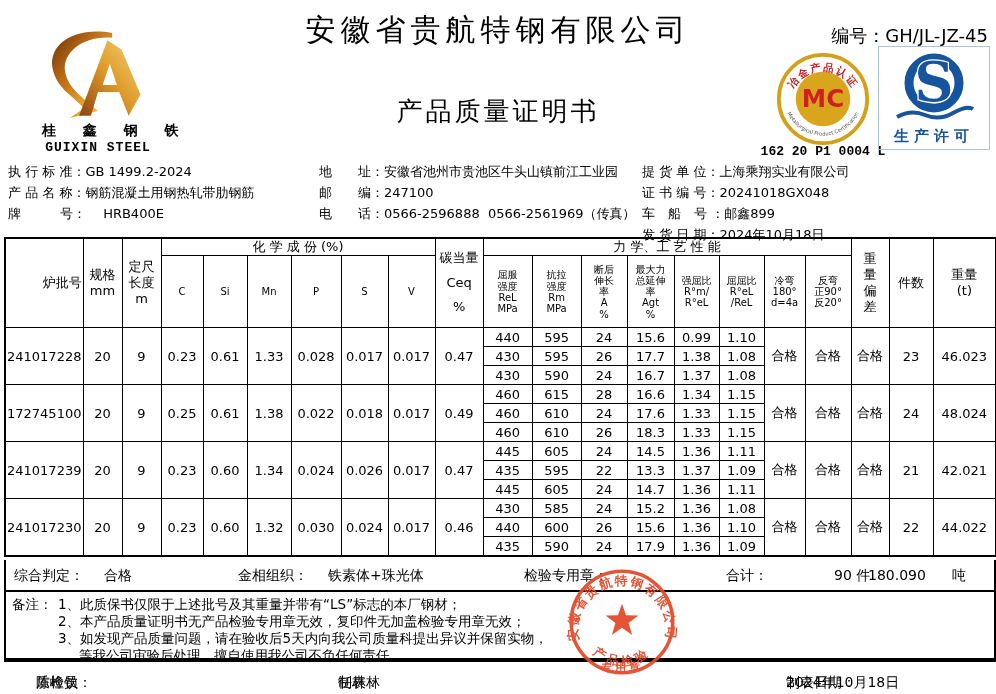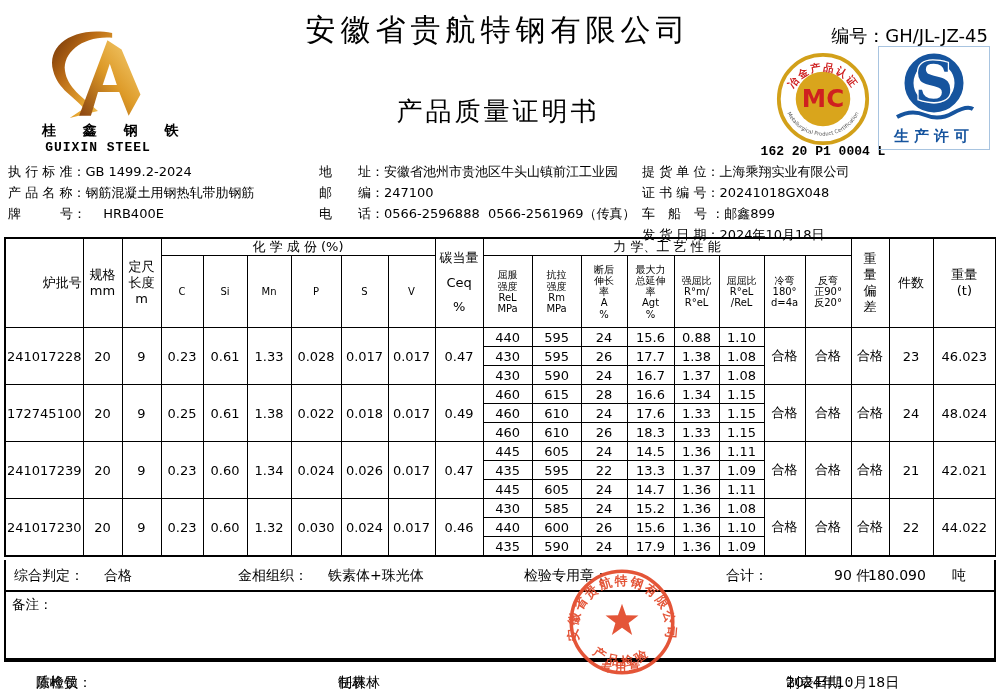--- a/index.html
+++ b/index.html
@@ -228,21 +228,21 @@
           <td rowspan="3">0.61</td>
           <td rowspan="3">1.33</td>
           <td rowspan="3">0.028</td>
           <td rowspan="3">0.017</td>
           <td rowspan="3">0.017</td>
           <td rowspan="3">0.47</td>
           <td>440</td>
           <td>595</td>
           <td>24</td>
           <td>15.6</td>
-          <td>0.88</td>
+          <td>0.99</td>
           <td>1.10</td>
           <td rowspan="3">合格</td>
           <td rowspan="3">合格</td>
           <td rowspan="3">合格</td>
           <td rowspan="3">23</td>
           <td rowspan="3">46.023</td>
         </tr>
         <tr>
           <td>430</td>
           <td>595</td>
@@ -386,20 +386,26 @@
     <span style="left:322px">铁素体+珠光体</span>
     <span style="left:518px">检验专用章：</span>
     <span style="left:720px">合计：</span>
     <span style="left:828px">90 件</span>
     <span style="left:862px">180.090</span>
     <span style="left:946px">吨</span>
   </div>
 
   <div class="notes">
     <div class="notes-label">备注：</div>
+    <div class="note-lines">
+      <div class="note-line">1、此质保书仅限于上述批号及其重量并带有“LS”标志的本厂钢材；</div>
+      <div class="note-line">2、本产品质量证明书无产品检验专用章无效，复印件无加盖检验专用章无效；</div>
+      <div class="note-line">3、如发现产品质量问题，请在验收后5天内向我公司质量科提出异议并保留实物，</div>
+      <div class="note-line">等我公司审验后处理，擅自使用我公司不负任何责任。</div>
+    </div>
   </div>
 
   <div class="stamp">
     <svg width="132" height="118" viewBox="0 0 130 116">
       <defs>
         <path id="sealTop" d="M 22,72 A 44,44 0 1 1 108,72"></path>
         <path id="sealBot" d="M 30,77 A 40,40 0 0 0 100,77"></path>
       </defs>
       <circle cx="65" cy="55" r="50" fill="none" stroke="#e2492a" stroke-width="3.5"></circle>
       <text font-size="12.5" font-weight="bold" fill="#e2492a" letter-spacing="2">

